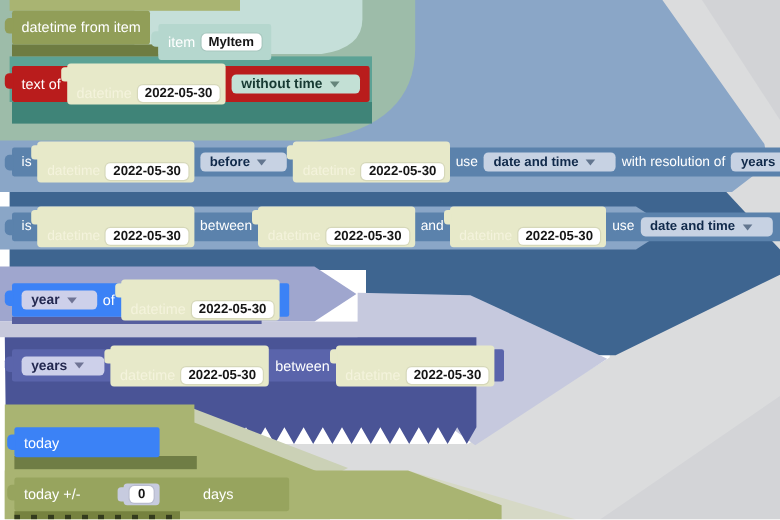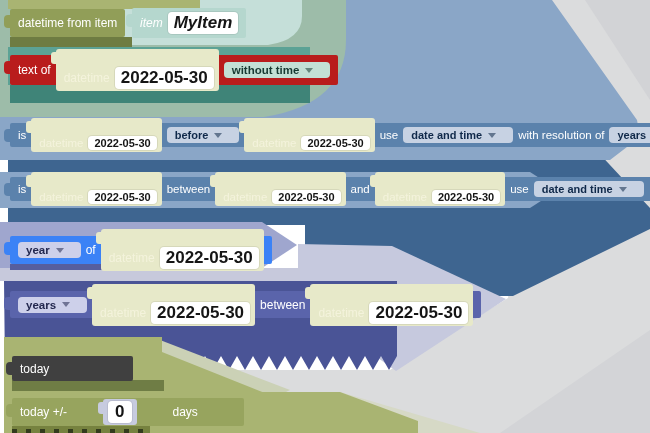--- a/index.html
+++ b/index.html
@@ -23,21 +23,21 @@
   .c-violet{background:#5A64AB;}
 
   
   .khaki{position:relative;display:inline-flex;align-items:center;gap:5px;
        background:#E7E9C9;color:#F4F3DC;border-radius:3px;padding:18px 5px 2px 8px;}
   .khaki::before{content:"";position:absolute;left:-5px;top:3px;width:6px;height:12px;
        background:inherit;border-radius:3px 0 0 3px;}
 
   
   .field{background:#fff;color:#151515;font-weight:bold;border-radius:4px;
-       padding:1px 6px;font-size:17px;box-shadow:0 0 0 1px rgba(0,0,0,.07);}
+       padding:1px 6px;font-size:11px;box-shadow:0 0 0 1px rgba(0,0,0,.07);}
   .sm .field{font-size:11px;}
 
   
   .dd{display:inline-flex;align-items:center;border-radius:4px;
        padding:2px 17px 2px 8px;font-weight:bold;font-size:11.5px;}
   .sm .dd{font-size:11px;}
   .chev{margin-left:6px;width:0;height:0;border-left:4px solid transparent;
        border-right:4px solid transparent;border-top:5px solid;opacity:.55;}
   .dd-teal{background:#C3E0D5;color:#173A32;}
   .dd-blue{background:#C7D2E3;color:#10294A;}
@@ -82,21 +82,21 @@
     <polygon points="160,340 290,390 270,400 160,360" fill="#CBD1B6"></polygon>
     <polygon points="4,337 162,337 162,352 275,397 275,433 4,433" fill="#A9B472"></polygon>
     <polygon points="340,392 480,433 415,433" fill="#D6D9C6"></polygon>
     <polygon points="4,392 340,392 418,421 418,433 4,433" fill="#A9B472"></polygon>
     <rect x="12" y="380" width="152" height="11" fill="#6F7D45"></rect>
   </svg>
 
   <div class="blk c-olive" style="left:10px;top:9px;height:28px;">
     <span>datetime from item</span>
   </div>
-  <div class="blk c-mint" style="left:132px;top:8px;height:30px;font-style:italic;">
+  <div class="blk c-mint" style="left:132px;top:20px;height:30px;">
     <span>item</span>
     <span class="field">MyItem</span>
   </div>
 
   <div class="blk c-teal" style="left:10px;top:55px;height:30px;">
     <span>text of</span>
     <span class="khaki">
       <span>datetime</span>
       <span class="field">2022-05-30</span>
     </span>
@@ -176,21 +176,21 @@
       <span>datetime</span>
       <span class="field">2022-05-30</span>
     </span>
     <span>between</span>
     <span class="khaki">
       <span>datetime</span>
       <span class="field">2022-05-30</span>
     </span>
   </div>
 
-  <div class="blk c-olive" style="left:12px;top:356px;height:25px;padding-right:84px;background:#404040;">
+  <div class="blk c-olive" style="left:12px;top:356px;height:25px;padding-right:84px;background:#3b82f6;">
     <span>today</span>
   </div>
 
   <div class="blk c-olive" style="left:12px;top:398px;height:28px;padding-right:46px;background:#97A45E;gap:36px;">
     <span>today +/-</span>
     <span class="num">
       <span class="field">0</span>
     </span>
     <span>days</span>
   </div>

